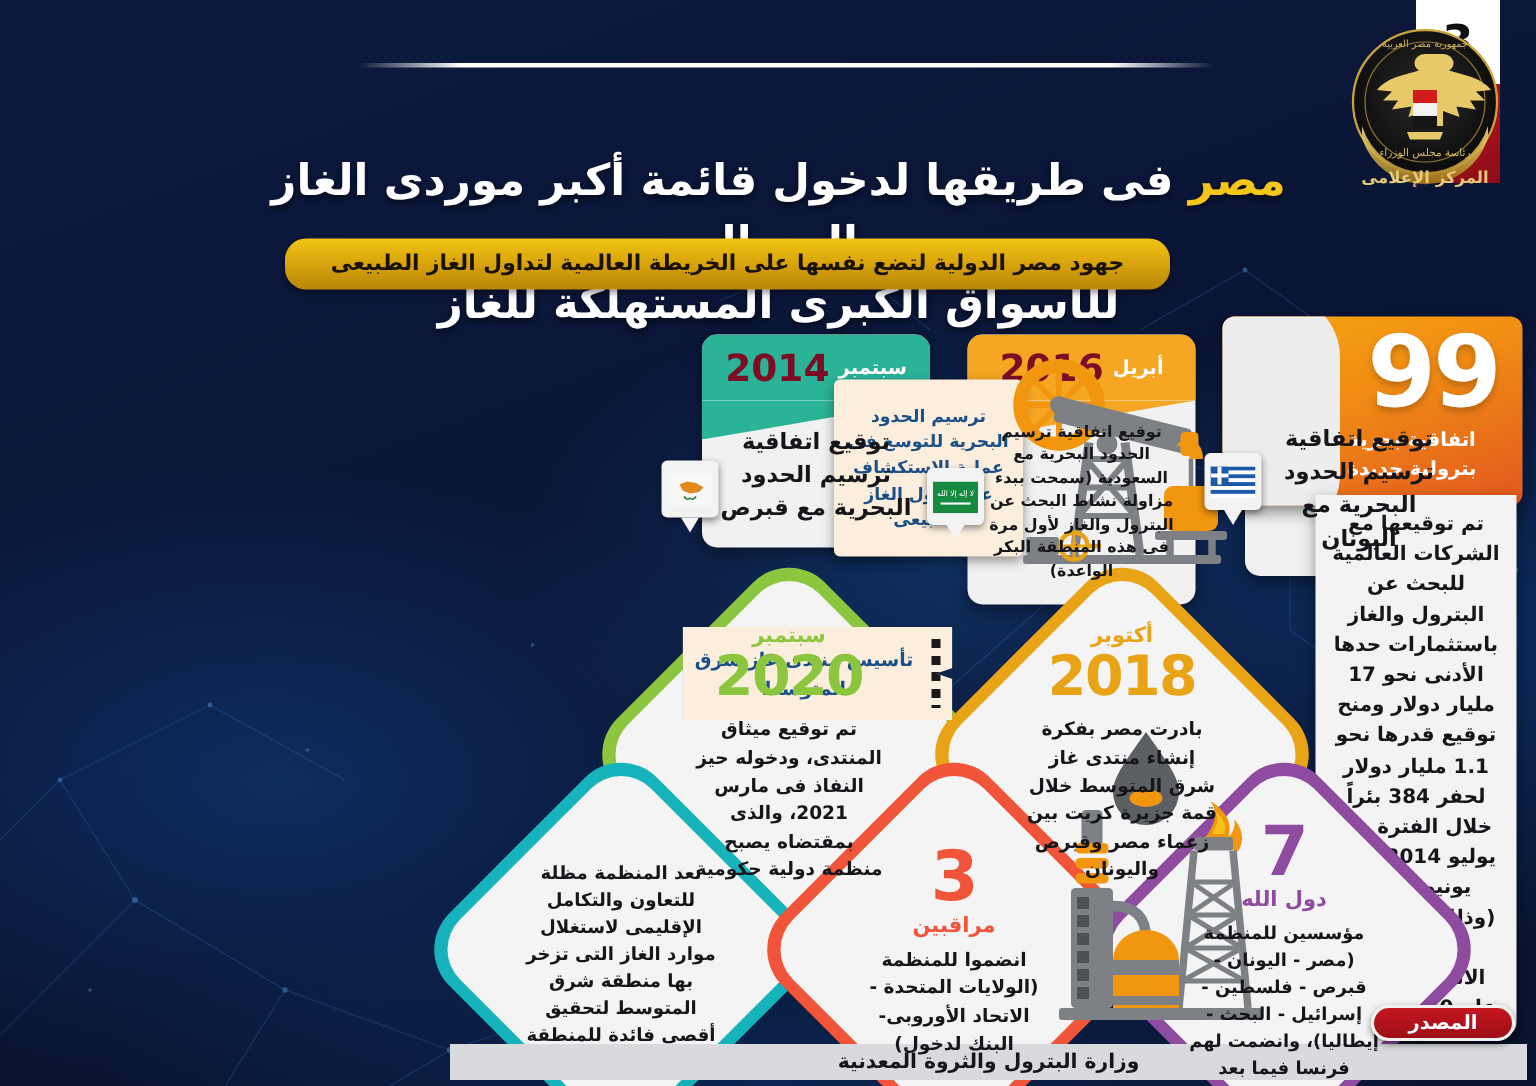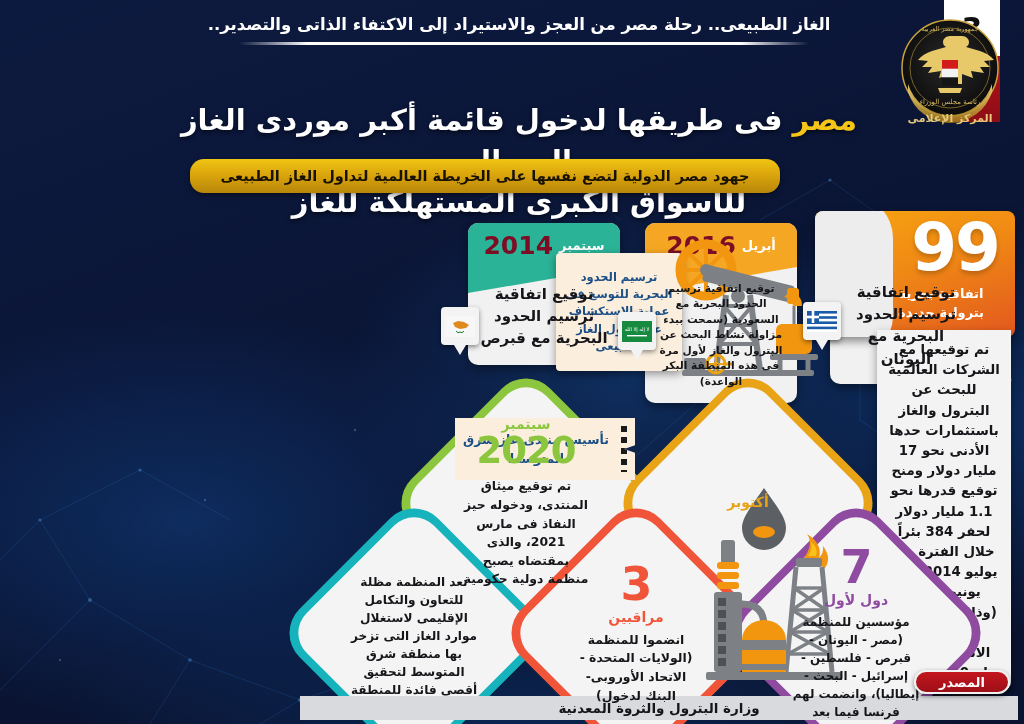--- a/index.html
+++ b/index.html
@@ -257,21 +257,20 @@
         <rect x="58" y="54" width="16" height="26" rx="2" fill="#f2f2f2"></rect>
         <rect x="58" y="54" width="16" height="8.7" fill="#d21b1b"></rect>
         <rect x="58" y="71.3" width="16" height="8.7" fill="#151515"></rect>
         <path d="M54 82 h24 l-2 5 h-20 z" fill="#e8c96a"></path>
         <text x="66" y="25" font-size="6.5" fill="#d9bb63" text-anchor="middle" font-family="'DejaVu Sans',sans-serif">جمهورية مصر العربية</text>
         <text x="66" y="98" font-size="7" fill="#d9bb63" text-anchor="middle" font-family="'DejaVu Sans',sans-serif">رئاسة مجلس الوزراء</text>
         <text x="66" y="116" font-size="11" fill="#e3c979" text-anchor="middle" font-weight="bold" font-family="'DejaVu Sans',sans-serif">المركز الإعلامى</text>
       </svg>
     </div>
 
-    <div class="kicker">الغاز الطبيعى.. رحلة مصر من العجز والاستيراد إلى الاكتفاء الذاتى والتصدير..</div>
     <div class="kicker-rule"></div>
 
     <div class="headline">
       <div>
         <span class="hl-yellow">مصر</span><span> فى طريقها لدخول قائمة أكبر موردى الغاز المسال</span>
       </div>
       <div>للأسواق الكبرى المستهلكة للغاز</div>
     </div>
   </div>
 
@@ -414,20 +413,22 @@
       <div class="d-year" style="color:#8cc63e;">2020</div>
       <div class="d-text">تم توقيع ميثاق المنتدى، ودخوله حيز النفاذ فى مارس 2021، والذى بمقتضاه يصبح منظمة دولية حكومية</div>
     </div>
   </div>
 
   <div class="dia" style="right:178px; top:405px; width:196px; height:196px;">
     <div class="shell" style="background:#e8a317;"></div>
     <div class="inner"></div>
     <div class="content">
       <div class="d-month" style="color:#e8a317;">أكتوبر</div>
+      <div class="d-year" style="color:#e8a317;">2018</div>
+      <div class="d-text">بادرت مصر بفكرة إنشاء منتدى غاز شرق المتوسط خلال قمة جزيرة كريت بين زعماء مصر وقبرص واليونان</div>
     </div>
   </div>
 
   <div class="dia" style="right:512px; top:535px; width:196px; height:196px;">
     <div class="shell" style="background:#17b3bd;"></div>
     <div class="inner"></div>
     <div class="content" style="padding:0 30px;">
       <div class="d-text" style="font-size:12.1px;">تعد المنظمة مظلة للتعاون والتكامل الإقليمى لاستغلال موارد الغاز التى تزخر بها منطقة شرق المتوسط لتحقيق أقصى فائدة للمنطقة</div>
     </div>
   </div>
@@ -440,21 +441,21 @@
       <div class="d-lab" style="color:#f0553a;">مراقبين</div>
       <div class="d-text">انضموا للمنظمة (الولايات المتحدة - الاتحاد الأوروبى- البنك لدخول)</div>
     </div>
   </div>
 
   <div class="dia" style="right:70px; top:535px; width:196px; height:196px;">
     <div class="shell" style="background:#8e4ba0;"></div>
     <div class="inner"></div>
     <div class="content">
       <div class="d-num" style="color:#8e4ba0;">7</div>
-      <div class="d-lab" style="color:#8e4ba0;">دول لأول</div>
+      <div class="d-lab" style="color:#8e4ba0;">دول الله</div>
       <div class="d-text" style="font-size:11.9px;">مؤسسين للمنظمة (مصر - اليونان - قبرص - فلسطين - إسرائيل - البحث - إيطاليا)، وانضمت لهم فرنسا فيما بعد</div>
     </div>
   </div>
 
   <div class="note-b">
     <div class="punch"></div>
     <p>تأسيس منتدى غاز شرق المتوسط</p>
   </div>
 
   <svg style="position:absolute; right:158px; top:480px;" width="200" height="215" viewBox="0 0 200 215">

